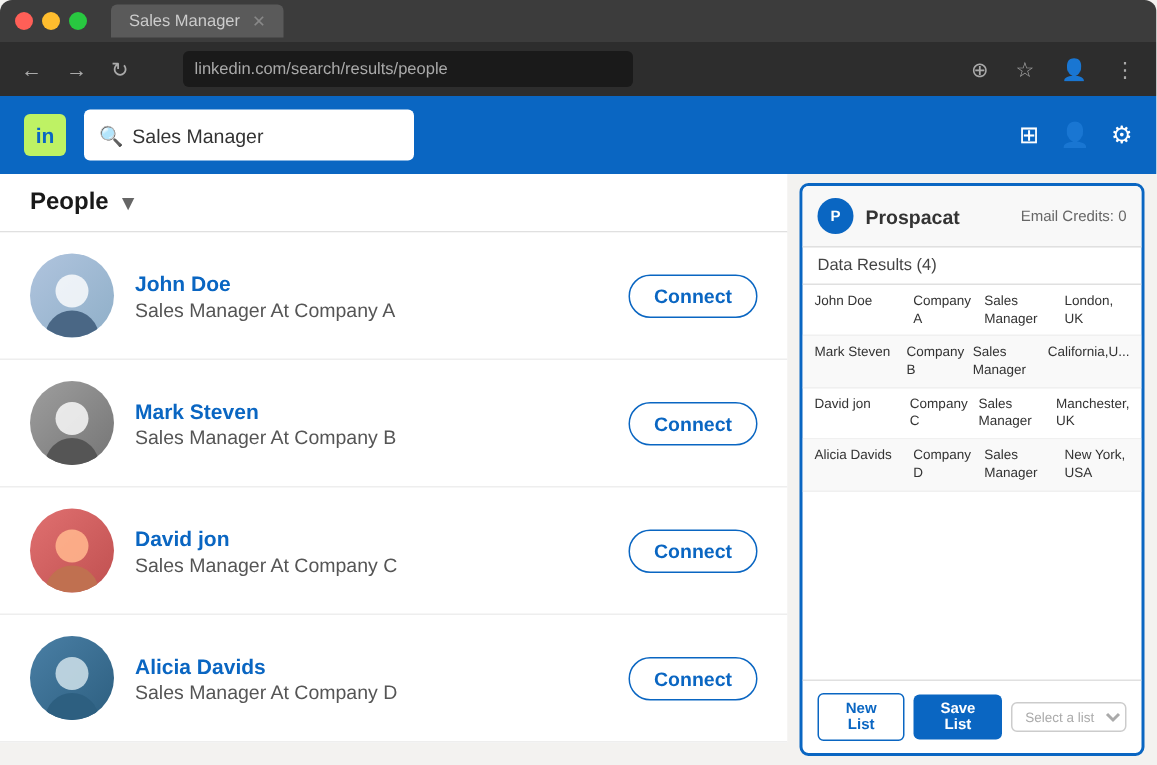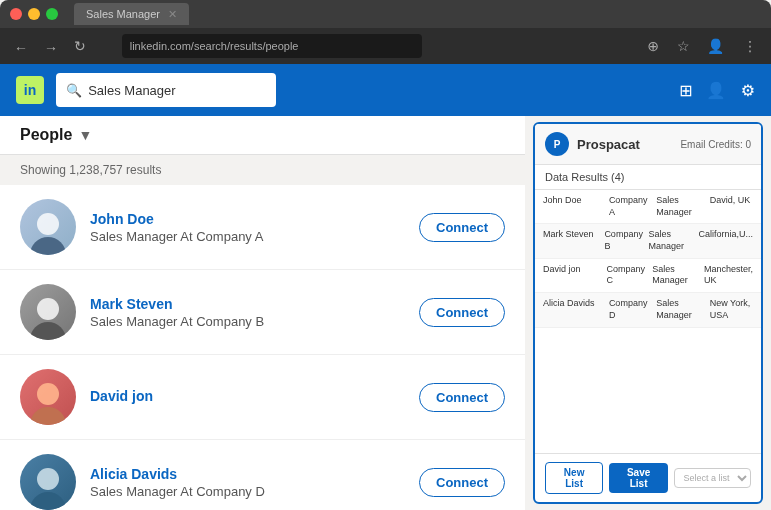--- a/index.html
+++ b/index.html
@@ -118,21 +118,20 @@
   </div>
 </div>
 
 <div class="main-layout">
 
   <div class="linkedin-content">
     <div class="filter-bar">
       <span class="filter-label">People</span>
       <button class="filter-dropdown">▼</button>
     </div>
-    <div class="results-count">Showing 1,238,757 results</div>
     <div class="people-list">
 
       <div class="person-item">
         <div class="person-avatar avatar-1">
           <div class="avatar-figure">
             <div class="avatar-head" style="background:rgba(255,255,255,0.8);"></div>
             <div class="avatar-body" style="background:#4a6785;"></div>
           </div>
         </div>
         <div class="person-info">
@@ -158,20 +157,21 @@
 
       <div class="person-item">
         <div class="person-avatar avatar-3">
           <div class="avatar-figure">
             <div class="avatar-head" style="background:rgba(255,180,140,0.9);"></div>
             <div class="avatar-body" style="background:#c07050;"></div>
           </div>
         </div>
         <div class="person-info">
           <div class="person-name">David jon</div>
+          <div class="person-title">Sales Manager At Company C</div>
         </div>
         <button class="connect-btn">Connect</button>
       </div>
 
       <div class="person-item">
         <div class="person-avatar avatar-4">
           <div class="avatar-figure">
             <div class="avatar-head" style="background:rgba(200,220,230,0.9);"></div>
             <div class="avatar-body" style="background:#2d5f80;"></div>
           </div>
@@ -196,21 +196,21 @@
     <div class="panel-subheader">
       <span>Data Results (4)</span>
     </div>
     <div class="panel-table">
       <div class="table-body">
 
         <div class="table-row">
           <div class="td">John Doe</div>
           <div class="td">Company A</div>
           <div class="td">Sales Manager</div>
-          <div class="td">David, UK</div>
+          <div class="td">London, UK</div>
         </div>
 
         <div class="table-row">
           <div class="td">Mark Steven</div>
           <div class="td">Company B</div>
           <div class="td">Sales Manager</div>
           <div class="td">California,U...</div>
         </div>
 
         <div class="table-row">

